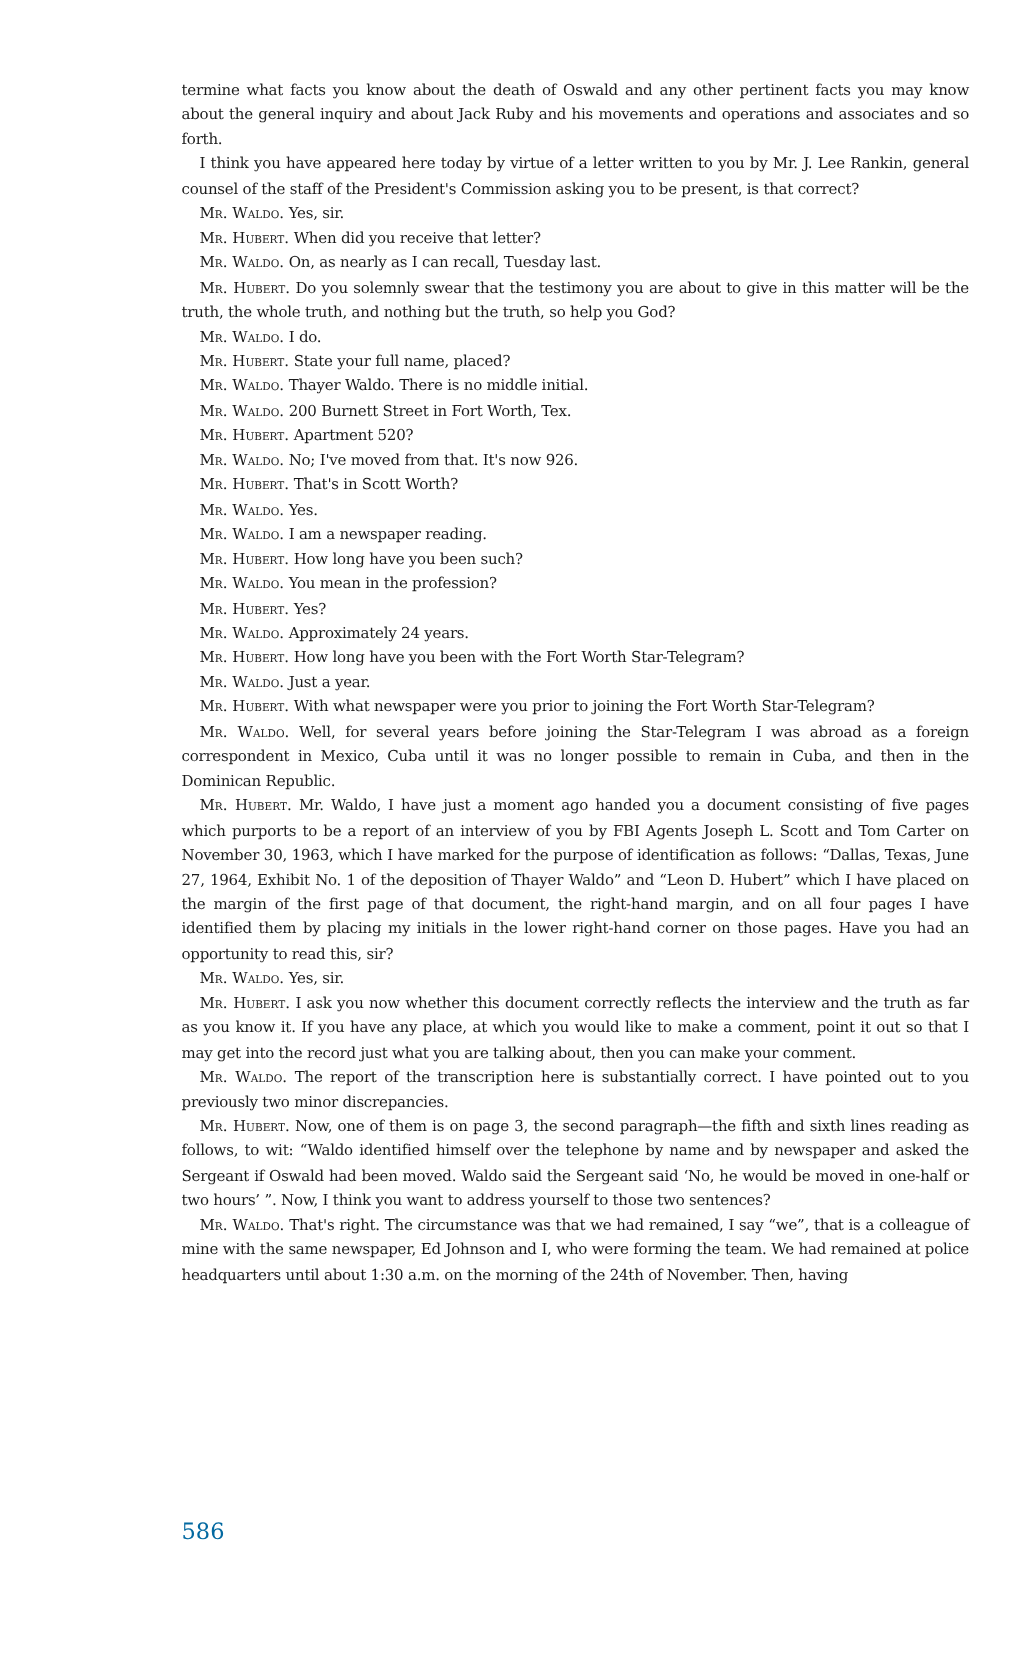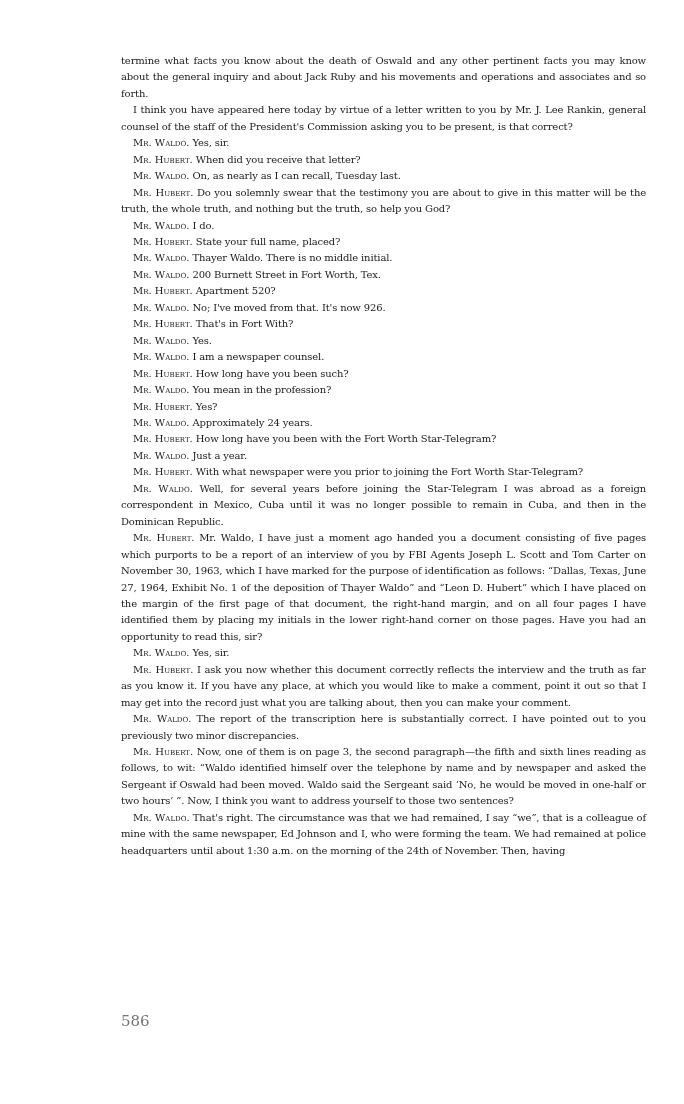--- a/index.html
+++ b/index.html
@@ -25,42 +25,42 @@
   .spk {
     font-variant: small-caps;
     letter-spacing: 0;
   }
   .folio {
     position: absolute;
     left: 121px;
     top: 1012px;
     font-family: "DejaVu Serif", "Liberation Serif", serif;
     font-size: 15px;
-    color: #737373;
+    color: #0369a1;
   }
 </style>
 </head>
 <body>
 
 <div class="page" id="body">
     <p class="p cont"><span>termine what facts you know about the death of Oswald and any other pertinent facts you may know about the general inquiry and about Jack Ruby and his movements and operations and associates and so forth.</span></p>
     <p class="p"><span>I think you have appeared here today by virtue of a letter written to you by Mr. J. Lee Rankin, general counsel of the staff of the President's Commission asking you to be present, is that correct?</span></p>
     <p class="p"><span class="spk">Mr. Waldo.</span> <span>Yes, sir.</span></p>
     <p class="p"><span class="spk">Mr. Hubert.</span> <span>When did you receive that letter?</span></p>
     <p class="p"><span class="spk">Mr. Waldo.</span> <span>On, as nearly as I can recall, Tuesday last.</span></p>
     <p class="p"><span class="spk">Mr. Hubert.</span> <span>Do you solemnly swear that the testimony you are about to give in this matter will be the truth, the whole truth, and nothing but the truth, so help you God?</span></p>
     <p class="p"><span class="spk">Mr. Waldo.</span> <span>I do.</span></p>
     <p class="p"><span class="spk">Mr. Hubert.</span> <span>State your full name, placed?</span></p>
     <p class="p"><span class="spk">Mr. Waldo.</span> <span>Thayer Waldo.   There is no middle initial.</span></p>
     <p class="p"><span class="spk">Mr. Waldo.</span> <span>200 Burnett Street in Fort Worth, Tex.</span></p>
     <p class="p"><span class="spk">Mr. Hubert.</span> <span>Apartment 520?</span></p>
     <p class="p"><span class="spk">Mr. Waldo.</span> <span>No; I've moved from that.   It's now 926.</span></p>
-    <p class="p"><span class="spk">Mr. Hubert.</span> <span>That's in Fort With?</span></p>
+    <p class="p"><span class="spk">Mr. Hubert.</span> <span>That's in Scott Worth?</span></p>
     <p class="p"><span class="spk">Mr. Waldo.</span> <span>Yes.</span></p>
-    <p class="p"><span class="spk">Mr. Waldo.</span> <span>I am a newspaper counsel.</span></p>
+    <p class="p"><span class="spk">Mr. Waldo.</span> <span>I am a newspaper reading.</span></p>
     <p class="p"><span class="spk">Mr. Hubert.</span> <span>How long have you been such?</span></p>
     <p class="p"><span class="spk">Mr. Waldo.</span> <span>You mean in the profession?</span></p>
     <p class="p"><span class="spk">Mr. Hubert.</span> <span>Yes?</span></p>
     <p class="p"><span class="spk">Mr. Waldo.</span> <span>Approximately 24 years.</span></p>
     <p class="p"><span class="spk">Mr. Hubert.</span> <span>How long have you been with the Fort Worth Star-Telegram?</span></p>
     <p class="p"><span class="spk">Mr. Waldo.</span> <span>Just a year.</span></p>
     <p class="p"><span class="spk">Mr. Hubert.</span> <span>With what newspaper were you prior to joining the Fort Worth Star-Telegram?</span></p>
     <p class="p"><span class="spk">Mr. Waldo.</span> <span>Well, for several years before joining the Star-Telegram I was abroad as a foreign correspondent in Mexico, Cuba until it was no longer possible to remain in Cuba, and then in the Dominican Republic.</span></p>
     <p class="p"><span class="spk">Mr. Hubert.</span> <span>Mr. Waldo, I have just a moment ago handed you a document consisting of five pages which purports to be a report of an interview of you by FBI Agents Joseph L. Scott and Tom Carter on November 30, 1963, which I have marked for the purpose of identification as follows: “Dallas, Texas, June 27, 1964, Exhibit No. 1 of the deposition of Thayer Waldo” and “Leon D. Hubert” which I have placed on the margin of the first page of that document, the right-hand margin, and on all four pages I have identified them by placing my initials in the lower right-hand corner on those pages.  Have you had an opportunity to read this, sir?</span></p>
     <p class="p"><span class="spk">Mr. Waldo.</span> <span>Yes, sir.</span></p>

